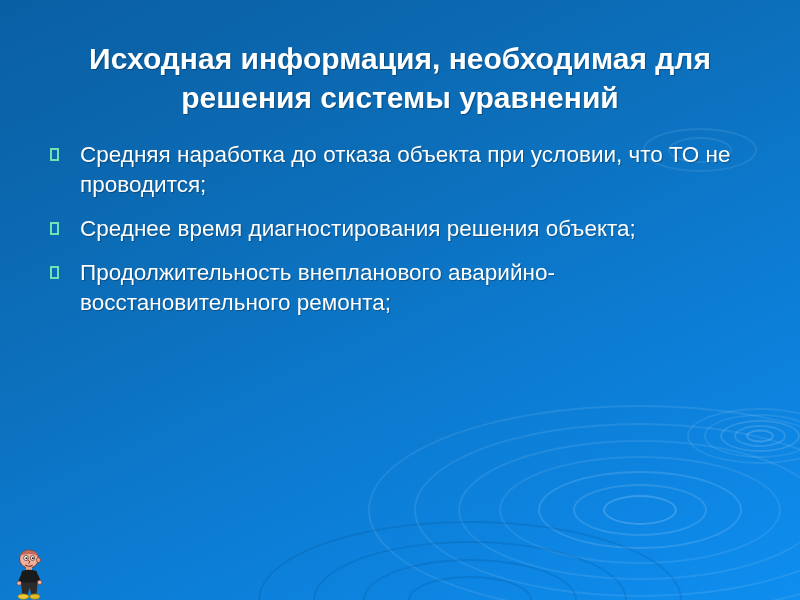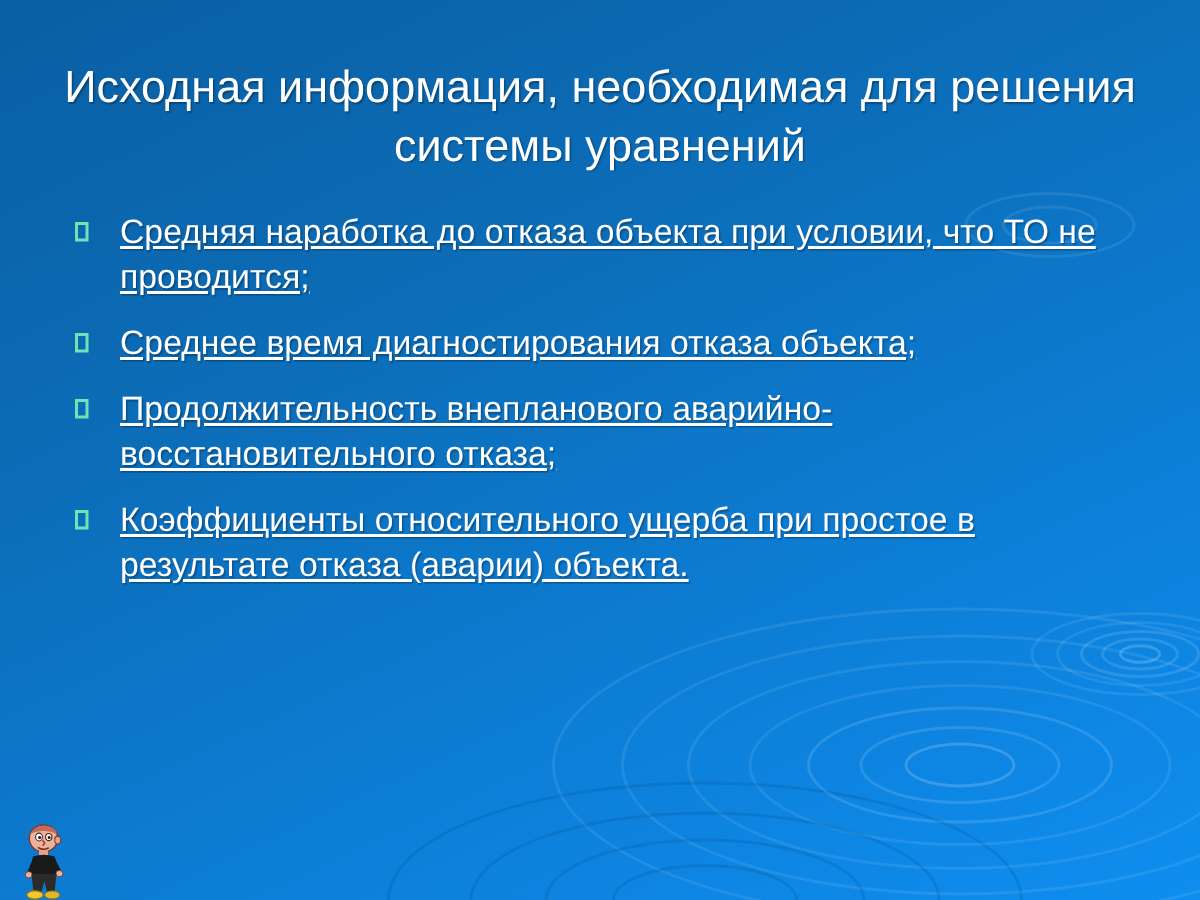--- a/index.html
+++ b/index.html
@@ -48,21 +48,21 @@
   
   #title {
     position: absolute;
     left: 40px;
     top: 28px;
     width: 720px;
     text-align: center;
     color: #ffffff;
     font-size: 30px;
     line-height: 39px;
-    font-weight: normal;
+    font-weight: bold;
     letter-spacing: 0px;
     text-shadow: 1px 1px 1px rgba(0,0,0,0.30);
     margin-top: 11px;
   }
 
   
   #body {
     position: absolute;
     left: 44px;
     top: 140px;
@@ -70,21 +70,20 @@
   }
   .bullet-row {
     position: relative;
     display: block;
     padding-left: 36px;
     margin: 0 0 14px 0;
     color: #ffffff;
     font-size: 22.5px;
     line-height: 30px;
     text-shadow: 1px 1px 1px rgba(0,0,0,0.28);
-    text-decoration: underline;
   }
   .bullet-row:last-child { margin-bottom: 0; }
   .bullet-marker {
     position: absolute;
     left: 6px;
     top: 8px;
     width: 9px;
     height: 13px;
     border: 2px solid #6fe3b4;
     box-sizing: border-box;
@@ -135,34 +134,30 @@
 
   <div id="body">
 
     <div class="bullet-row">
       <span class="bullet-marker"></span>
       <span class="bullet-text">Средняя наработка до отказа объекта при условии, что ТО не проводится;</span>
     </div>
 
     <div class="bullet-row">
       <span class="bullet-marker"></span>
-      <span class="bullet-text">Среднее время диагностирования отказа объекта;</span>
+      <span class="bullet-text">Среднее время диагностирования решения объекта;</span>
     </div>
 
 
 
     <div class="bullet-row">
       <span class="bullet-marker"></span>
-      <span class="bullet-text">Продолжительность внепланового аварийно-восстановительного отказа;</span>
+      <span class="bullet-text">Продолжительность внепланового аварийно-восстановительного ремонта;</span>
     </div>
 
-    <div class="bullet-row">
-      <span class="bullet-marker"></span>
-      <span class="bullet-text">Коэффициенты относительного ущерба при простое в результате отказа (аварии) объекта.</span>
-    </div>
 
   </div>
 
   <svg id="clipart" viewBox="0 0 36 52">
 
     <ellipse cx="16" cy="11" rx="9.5" ry="9" fill="#efb09e" stroke="#7a3a2c" stroke-width="1"></ellipse>
 
     <path d="M7 8 Q10 2 17 2.5 Q24 3 25 8 Q20 5.5 15 6 Q10 6.4 7 8 Z" fill="#c46a5a"></path>
 
     <ellipse cx="25.5" cy="12" rx="2" ry="2.6" fill="#e8a18e" stroke="#7a3a2c" stroke-width="0.7"></ellipse>

